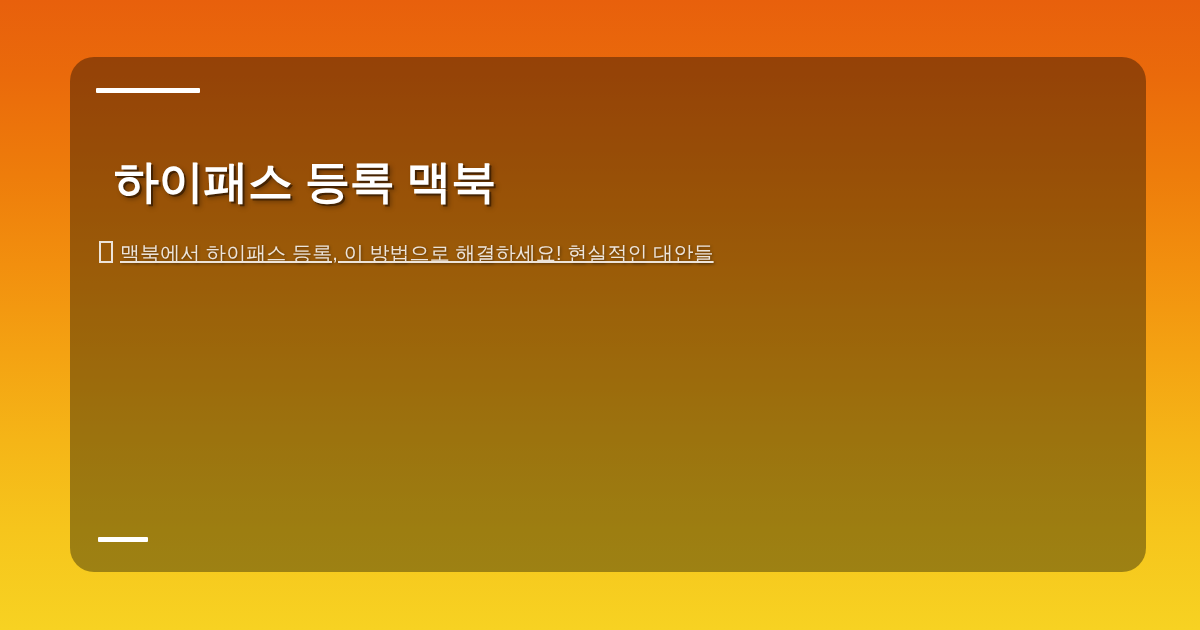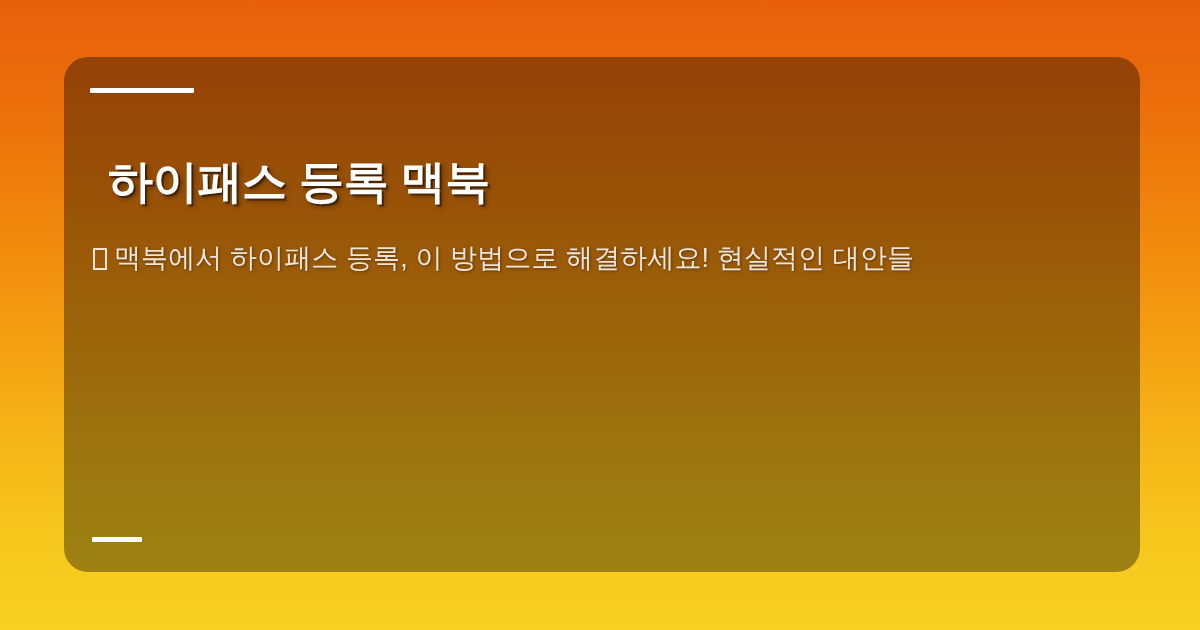--- a/index.html
+++ b/index.html
@@ -29,21 +29,21 @@
         #f4a212 56%,
         #f5b517 70%,
         #f6c51c 84%,
         #f7d222 100%);
     box-sizing: border-box;
   }
 
   
   .og-card {
     position: absolute;
-    left: 64px;
+    left: 70px;
     top: 57px;
     width: 1076px;
     height: 515px;
     border-radius: 24px;
     background: rgba(0, 0, 0, 0.36);
     box-sizing: border-box;
     overflow: hidden;
   }
 
   
@@ -84,27 +84,28 @@
     padding-left: 15px;
     text-shadow:
        2px 2px 0 rgba(30, 12, 0, 0.55),
        3px 3px 5px rgba(0, 0, 0, 0.35);
     white-space: nowrap;
   }
 
   .og-subtitle {
     margin: 0;
     margin-top: 29px;
-    font-size: 27px;
+    font-size: 20px;
     font-weight: 400;
     line-height: 1.45;
     letter-spacing: 0.1px;
     color: #ede4da;
     text-shadow: 1px 1px 3px rgba(0, 0, 0, 0.4);
     white-space: nowrap;
+    text-decoration: underline;
   }
 
   .tofu-glyph {
     display: inline-block;
     width: 14px;
     height: 22px;
     border: 2px solid #ede4da;
     box-sizing: border-box;
     vertical-align: -3px;
     margin-right: 7px;

